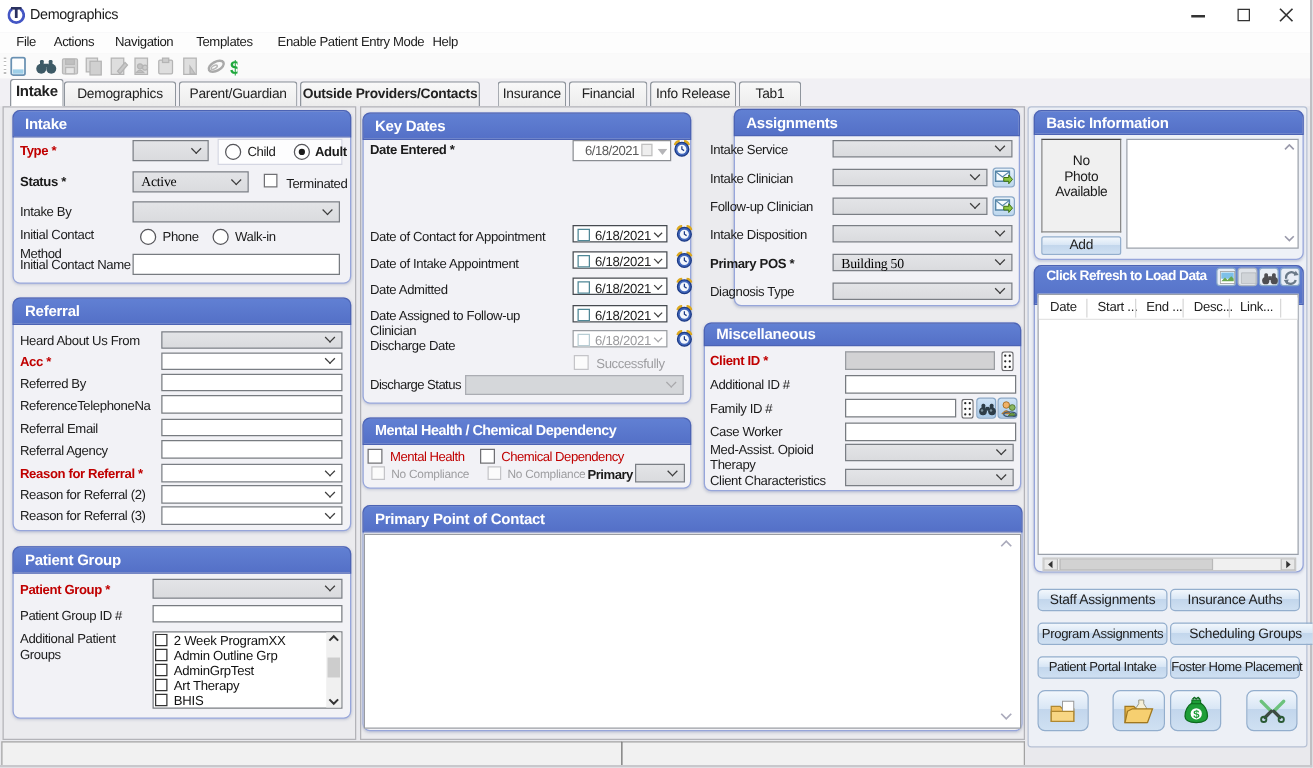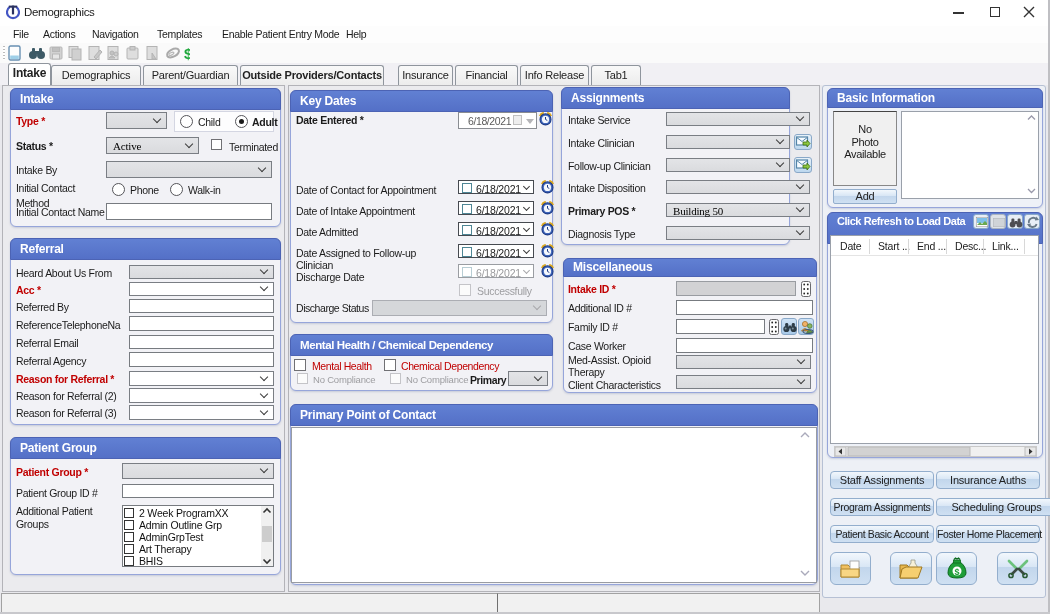--- a/index.html
+++ b/index.html
@@ -319,21 +319,21 @@
 <div class="phead">Primary Point of Contact</div>
 </div>
 <div class="in" style="left:291px;top:427px;width:526px;height:156px;border-color:#999ca2;"></div>
 <svg class="abs" style="left:800px;top:432px" width="10" height="7">
     <path d="M1 5 L5 1 L9 5" stroke="#aab" stroke-width="1.4" fill="none"></path>
   </svg>
 <svg class="abs" style="left:800px;top:570px" width="10" height="7">
     <path d="M1 1 L5 5 L9 1" stroke="#aab" stroke-width="1.4" fill="none"></path>
   </svg>
 
-<div class="panel" style="left:561px;top:87px;width:229px;height:158px;">
+<div class="panel" style="left:587px;top:87px;width:229px;height:158px;">
 <div class="phead">Assignments</div>
 </div>
 <div class="lbl" style="left:568px;top:114px;">Intake Service</div>
 <div class="dd" style="left:666px;top:112px;width:144px;height:14px;">
     <span class="ch"></span>
   </div>
 <div class="lbl" style="left:568px;top:137px;">Intake Clinician</div>
 <div class="dd" style="left:666px;top:135px;width:124px;height:14px;">
     <span class="ch"></span>
   </div>
@@ -370,21 +370,21 @@
     <span style="position:absolute;left:6px;top:1px;font-size:11px;letter-spacing:-0.2px;">Building 50</span>
   </div>
 <div class="lbl" style="left:568px;top:228px;">Diagnosis Type</div>
 <div class="dd" style="left:666px;top:226px;width:144px;height:14px;">
     <span class="ch"></span>
   </div>
 
 <div class="panel" style="left:563px;top:258px;width:254px;height:135px;">
 <div class="phead" style="height:19px;line-height:17px;">Miscellaneous</div>
 </div>
-<div class="lbl red" style="left:568px;top:283px;">Intake ID *</div>
+<div class="lbl red" style="left:568px;top:283px;">Client ID *</div>
 <div class="ind" style="left:676px;top:281px;width:120px;height:15px;"></div>
 <div class="lbl" style="left:568px;top:302px;">Additional ID #</div>
 <div class="in" style="left:676px;top:300px;width:137px;height:15px;"></div>
 <div class="lbl" style="left:568px;top:321px;">Family ID #</div>
 <div class="in" style="left:676px;top:319px;width:89px;height:15px;"></div>
 <div class="lbl" style="left:568px;top:340px;">Case Worker</div>
 <div class="in" style="left:676px;top:338px;width:137px;height:15px;"></div>
 <div class="lbl" style="left:568px;top:354px;line-height:12px;">Med-Assist. Opioid<br>Therapy</div>
 <div class="dd" style="left:676px;top:355px;width:135px;height:14px;">
     <span class="ch"></span>
@@ -504,21 +504,21 @@
       <rect x="13" y="0" width="122" height="9" fill="#d2d2d2" stroke="#b8b8b8"></rect>
       <rect x="190" y="0" width="11" height="9" fill="#e8e8e8" stroke="#bbb"></rect>
       <path d="M194 1.5 L197.5 4.5 L194 7.5 Z" fill="#333"></path>
     </svg>
 </div>
 
 <div class="btn" style="left:830px;top:471px;width:104px;height:18px;line-height:17px;">Staff Assignments</div>
 <div class="btn" style="left:936px;top:471px;width:104px;height:18px;line-height:17px;">Insurance Auths</div>
 <div class="btn" style="left:830px;top:498px;width:104px;height:18px;line-height:17px;font-size:10.5px;letter-spacing:-0.3px;">Program Assignments</div>
 <div class="btn" style="left:936px;top:498px;width:121px;height:18px;line-height:17px;">Scheduling Groups</div>
-<div class="btn" style="left:830px;top:525px;width:104px;height:18px;line-height:17px;font-size:10.5px;letter-spacing:-0.4px;">Patient Basic Account</div>
+<div class="btn" style="left:830px;top:525px;width:104px;height:18px;line-height:17px;font-size:10.5px;letter-spacing:-0.4px;">Patient Portal Intake</div>
 <div class="btn" style="left:936px;top:525px;width:104px;height:18px;line-height:17px;font-size:10.5px;letter-spacing:-0.4px;">Foster Home Placement</div>
 <div class="btn" style="left:830px;top:552px;width:41px;height:33px;border-radius:6px;"><svg width="24" height="20" style="margin-top:6px">
       <path d="M2 6 h7 l2 2 h9 v10 h-18 Z" fill="#f0c060" stroke="#b08830" stroke-width="1"></path>
       <rect x="11" y="2" width="9" height="11" fill="#fdfdfd" stroke="#999" stroke-width="0.8"></rect>
       <path d="M2 10 h18 v8 h-18 Z" fill="#f8d684" stroke="#b08830" stroke-width="1"></path>
     </svg></div>
 <div class="btn" style="left:890px;top:552px;width:42px;height:33px;border-radius:6px;"><svg width="26" height="21" style="margin-top:5px">
       <path d="M2 7 h7 l2 2 h8 v11 h-17 Z" fill="#e8b84e" stroke="#a07820" stroke-width="1"></path>
       <path d="M13 2 h4 v3 l2 3 v2 h-8 v-2 l2 -3 Z" fill="#f6f0d8" stroke="#998" stroke-width="0.8"></path>
       <path d="M4 11 l4 -2 h16 l-4 11 h-18 Z" fill="#f6cf70" stroke="#a07820" stroke-width="1"></path>

